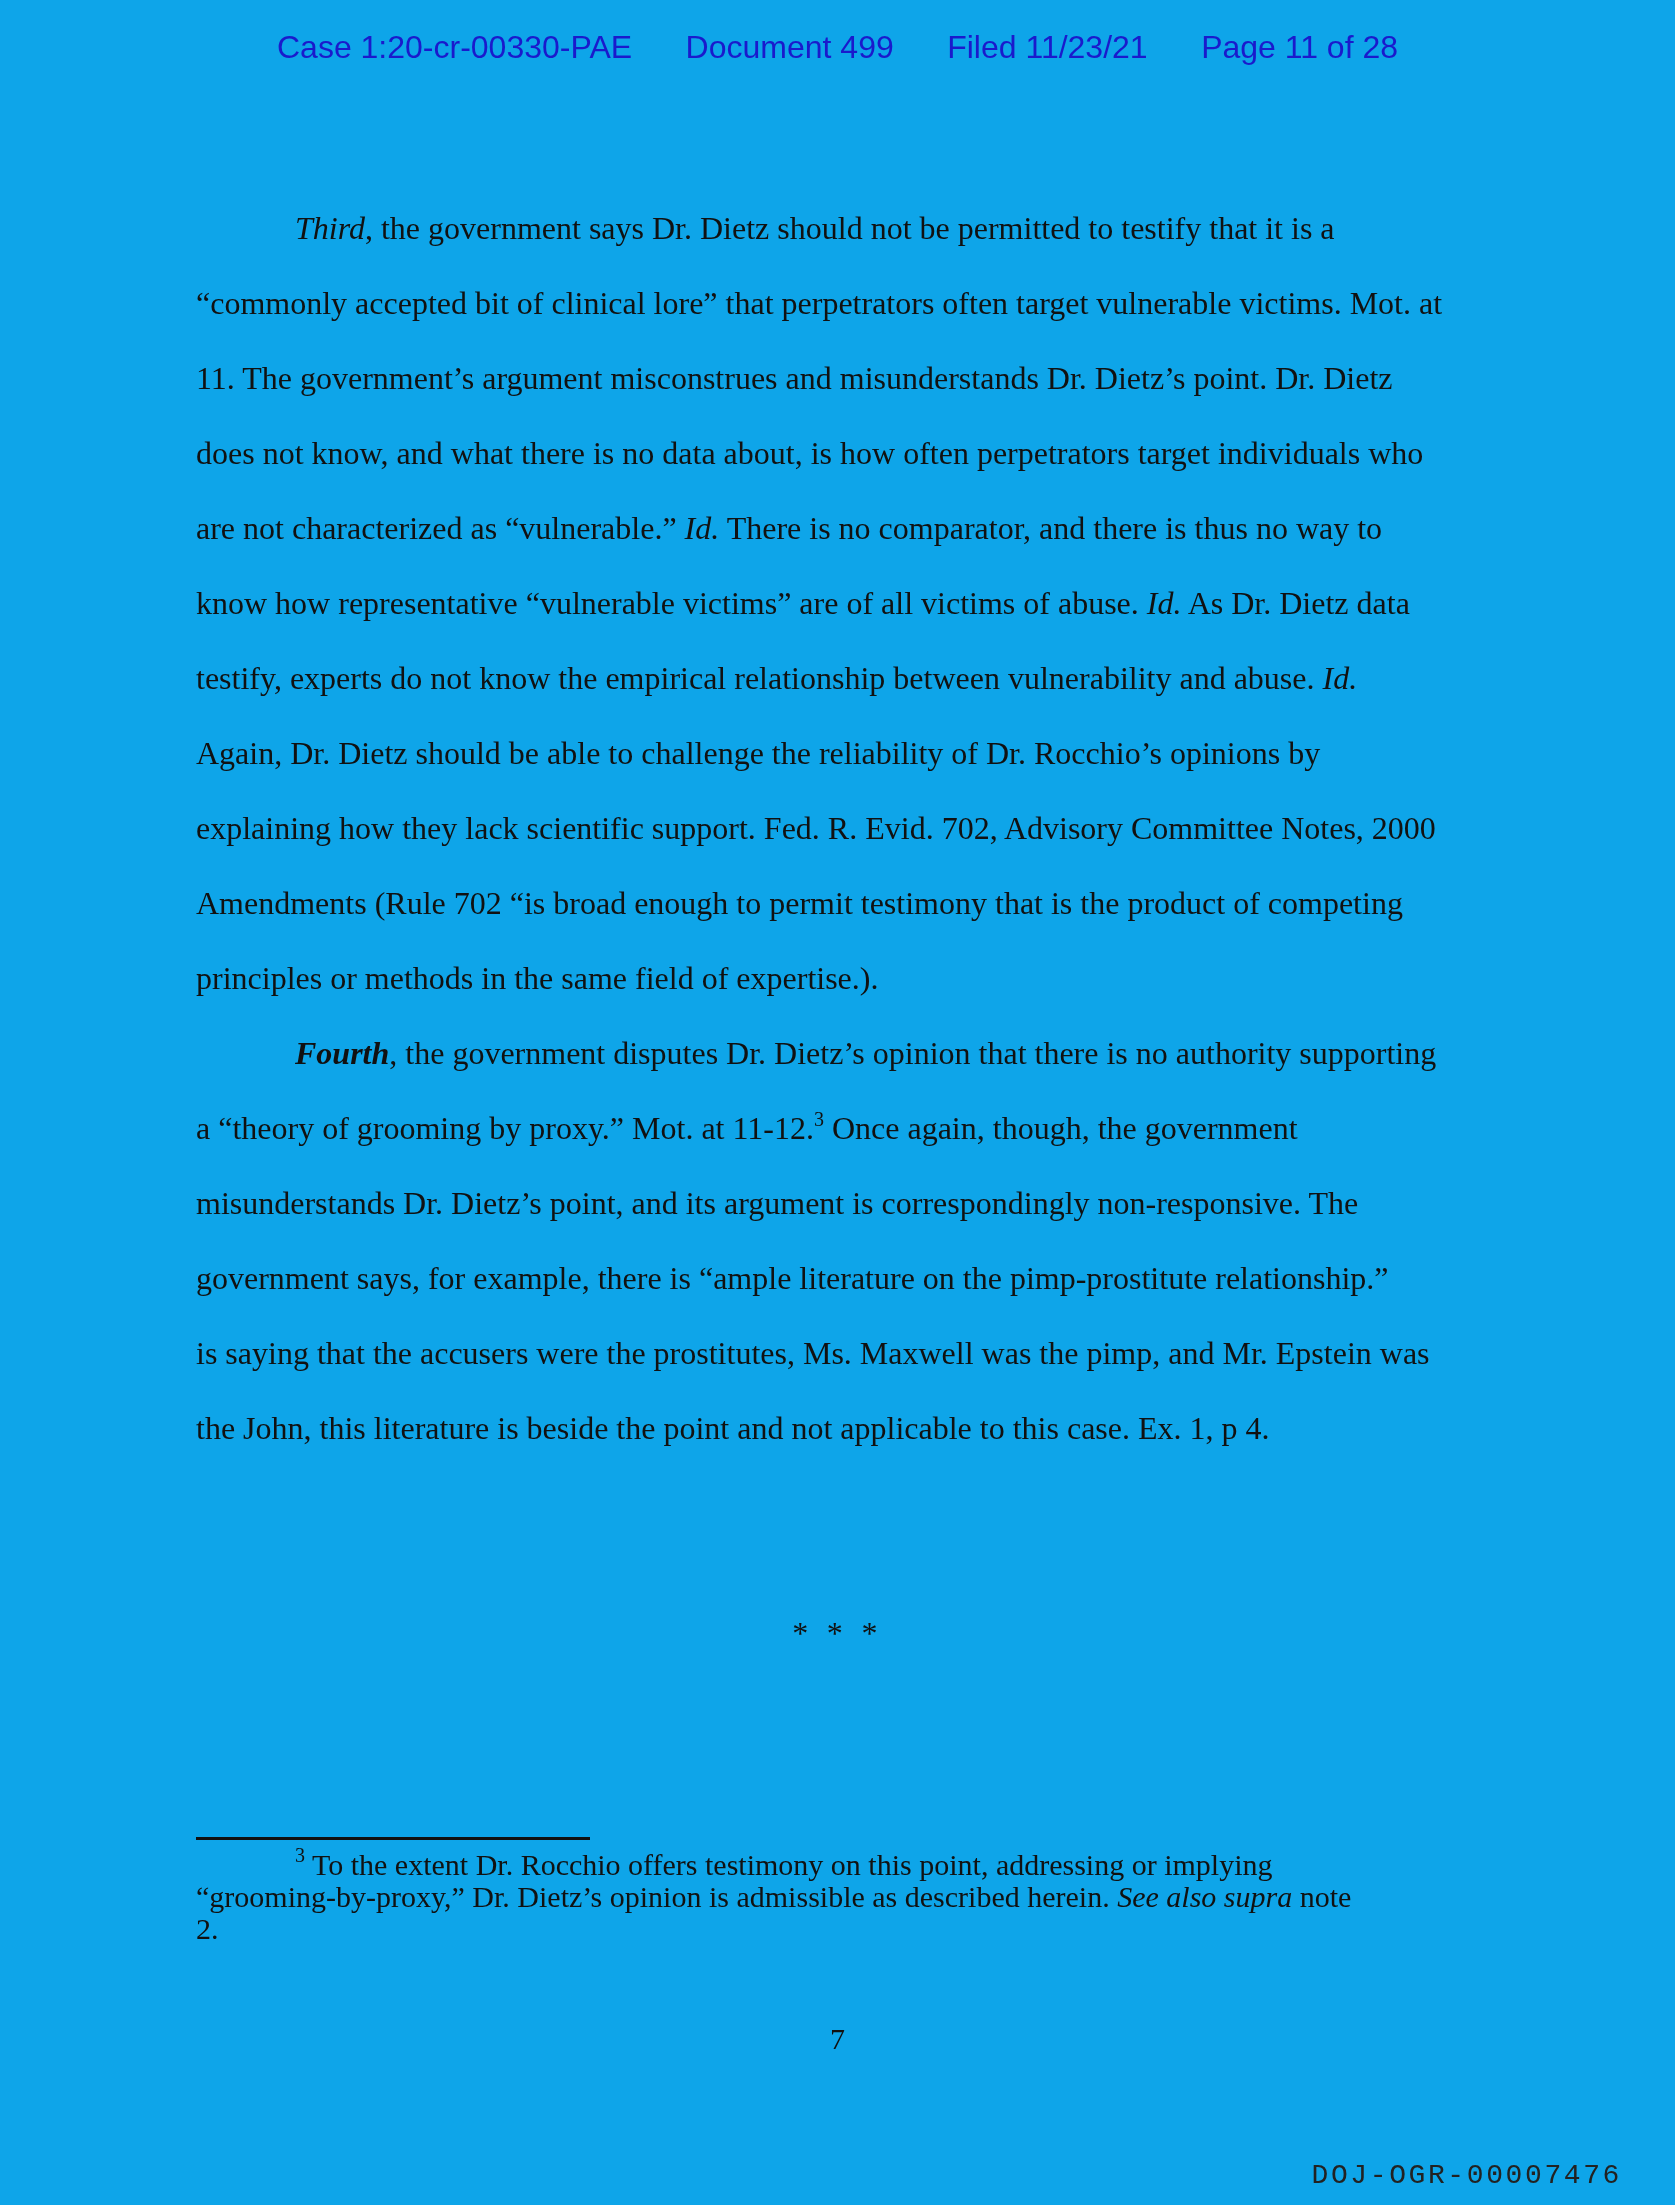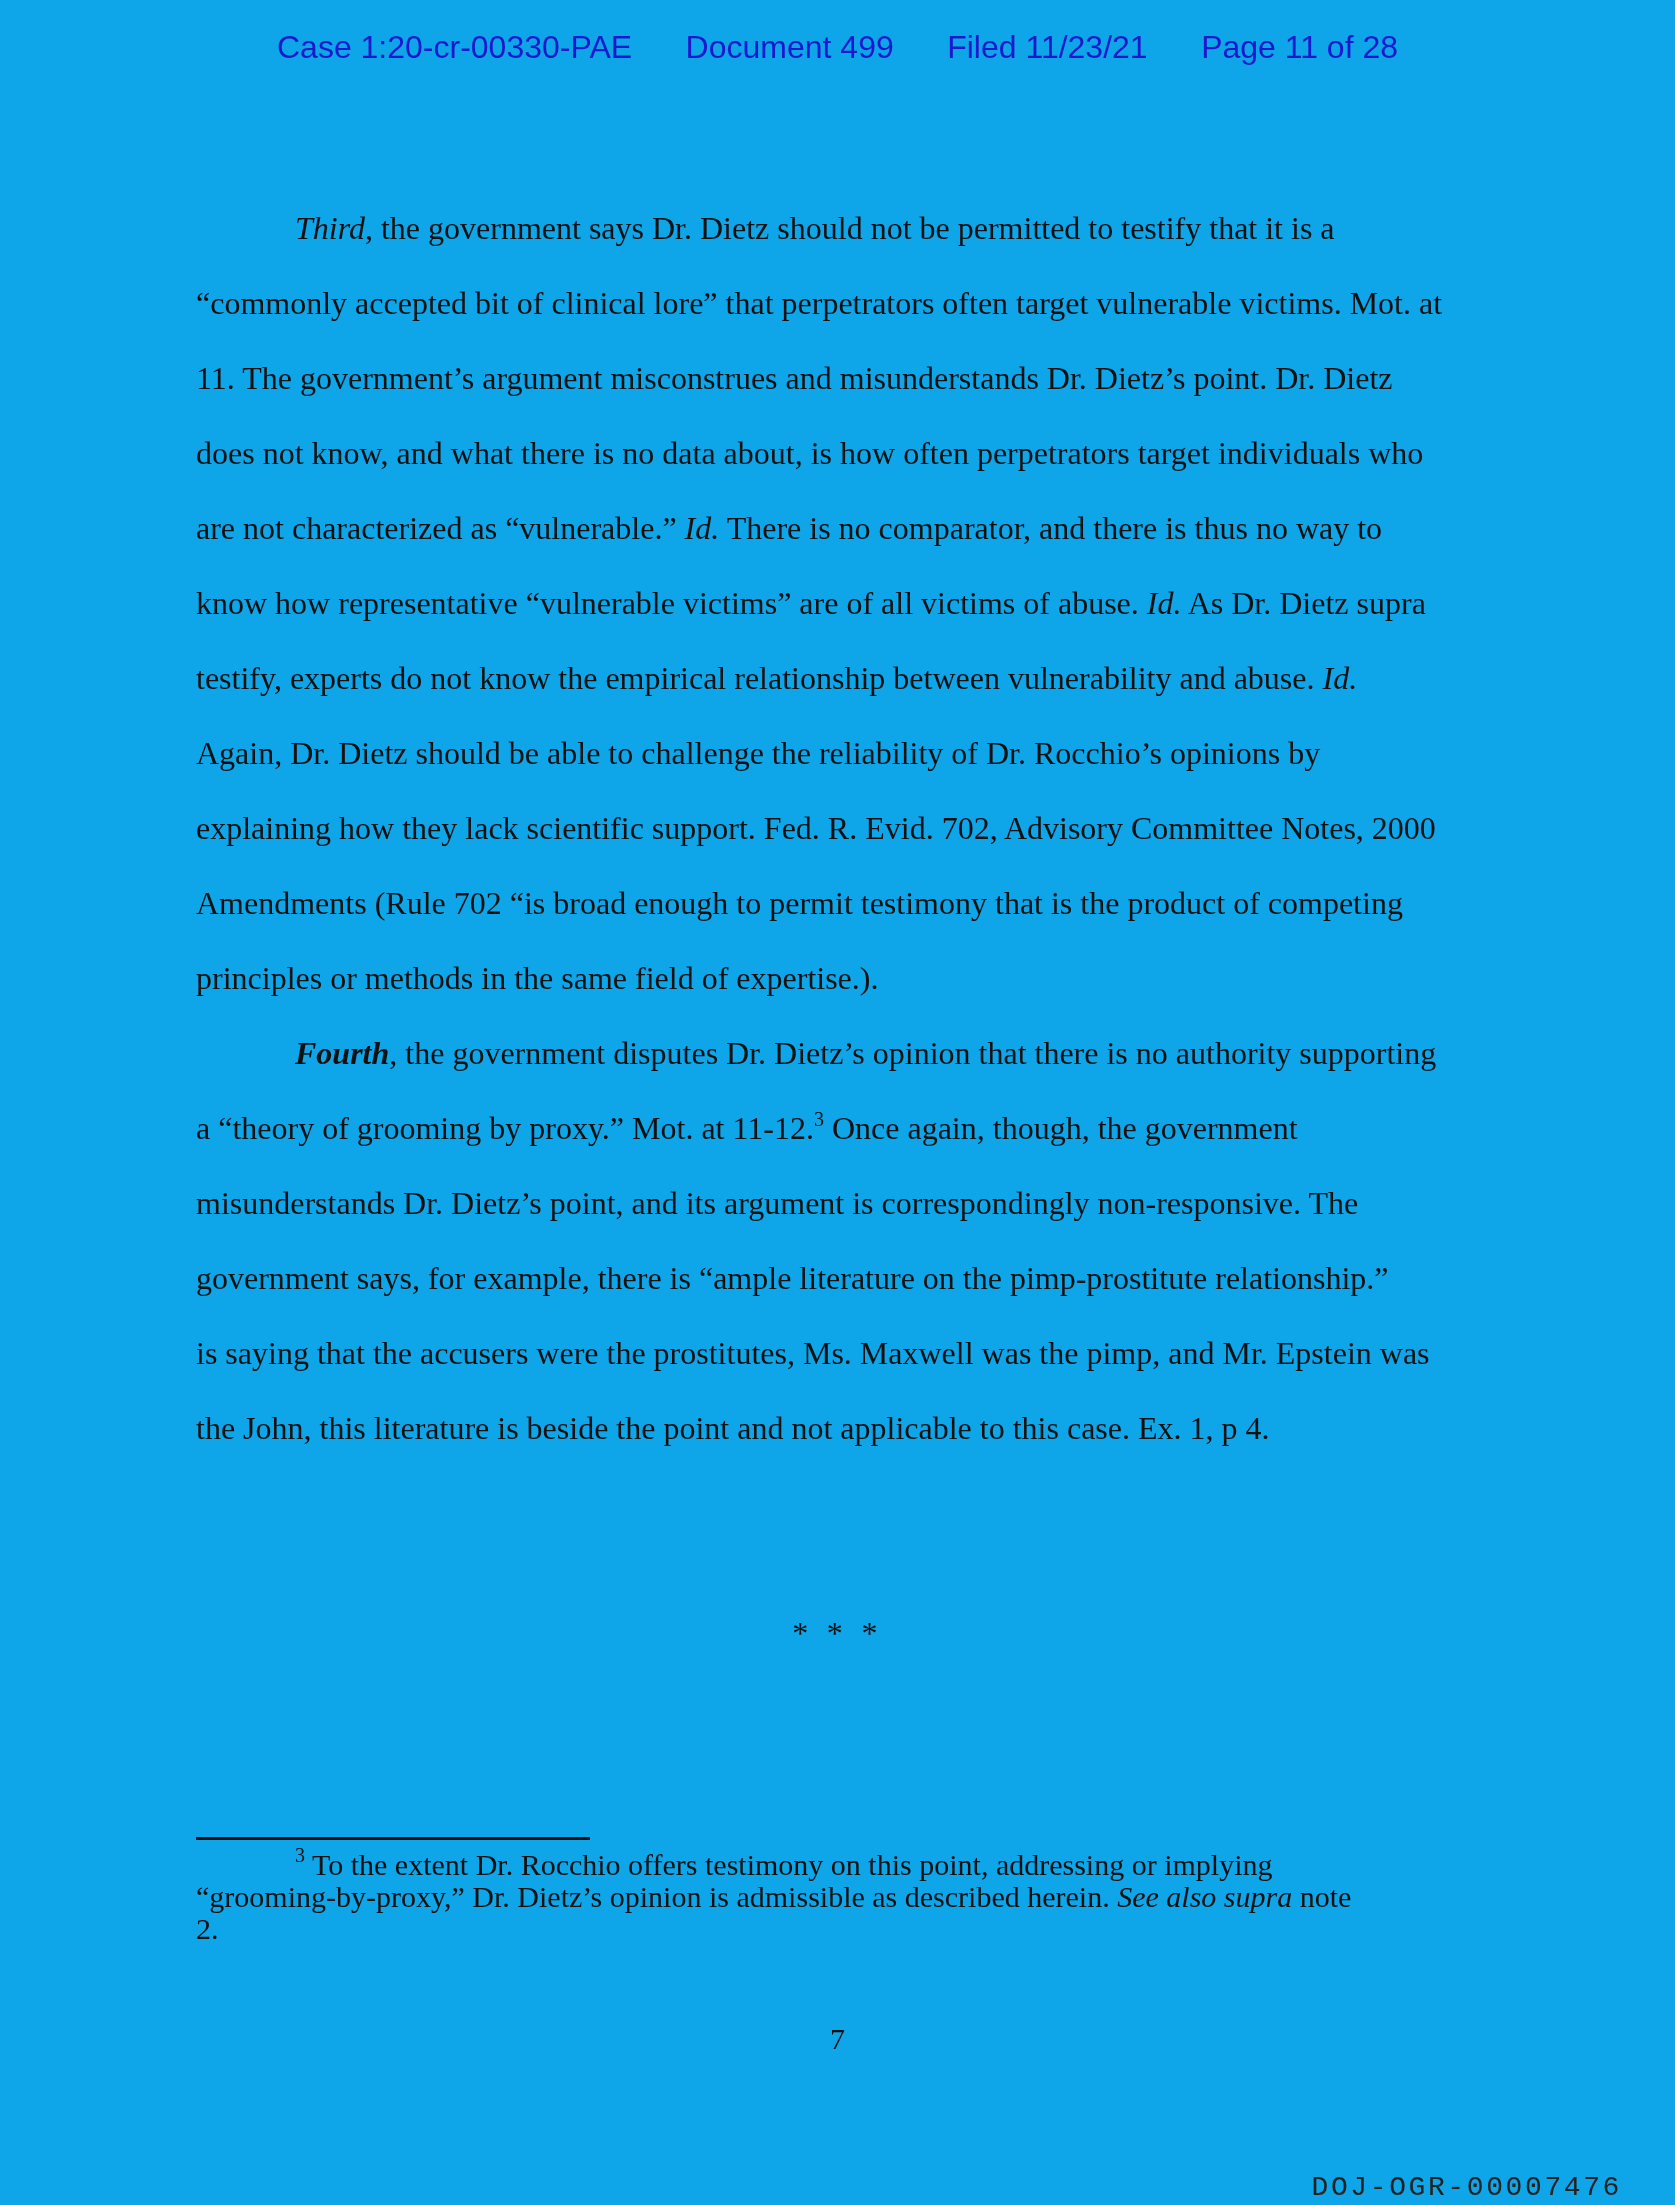--- a/index.html
+++ b/index.html
@@ -28,21 +28,21 @@
     position: absolute; left: 196px; top: 1849px; width: 1281px;
     font-family: "Liberation Serif", serif; font-size: 30px; color: #111; line-height: 32px;
   }
   .footnote .line { white-space: nowrap; }
   .pagenum {
     position: absolute; top: 2022px; left: 0; width: 1675px; text-align: center;
     font-family: "Liberation Serif", serif; font-size: 30px; color: #111;
   }
   .bates {
     position: absolute; top: 2160px; right: 53px;
-    font-family: "Liberation Mono", monospace; font-size: 28px; color: #222; letter-spacing: 2.6px; margin-top: 12px;
+    font-family: "Liberation Mono", monospace; font-size: 28px; color: #222; letter-spacing: 2.6px;
   }
 </style>
 </head>
 <body>
 
 <div class="page">
 
   <div class="header">
     <span>Case 1:20-cr-00330-PAE</span>
     <span>Document 499</span>
@@ -50,21 +50,21 @@
     <span>Page 11 of 28</span>
   </div>
 
   <div class="body">
     <div>
       <span class="line indent"><em class="lead" style="font-weight:normal;font-style:italic;">Third</em><span>, the government says Dr. Dietz should not be permitted to testify that it is a</span></span>
       <span class="line">“commonly accepted bit of clinical lore” that perpetrators often target vulnerable victims. Mot. at</span>
       <span class="line">11. The government’s argument misconstrues and misunderstands Dr. Dietz’s point. Dr. Dietz</span>
       <span class="line">does not know, and what there is no data about, is how often perpetrators target individuals who</span>
       <span class="line"><span>are not characterized as “vulnerable.” </span><em>Id.</em><span> There is no comparator, and there is thus no way to</span></span>
-      <span class="line"><span>know how representative “vulnerable victims” are of all victims of abuse. </span><em>Id.</em><span> As Dr. Dietz supra</span></span>
+      <span class="line"><span>know how representative “vulnerable victims” are of all victims of abuse. </span><em>Id.</em><span> As Dr. Dietz data</span></span>
       <span class="line"><span>testify, experts do not know the empirical relationship between vulnerability and abuse. </span><em>Id.</em></span>
       <span class="line">Again, Dr. Dietz should be able to challenge the reliability of Dr. Rocchio’s opinions by</span>
       <span class="line">explaining how they lack scientific support. Fed. R. Evid. 702, Advisory Committee Notes, 2000</span>
       <span class="line">Amendments (Rule 702 “is broad enough to permit testimony that is the product of competing</span>
       <span class="line">principles or methods in the same field of expertise.).</span>
     </div>
     <div>
       <span class="line indent"><em class="lead" style="font-weight:bold;font-style:italic;">Fourth</em><span>, the government disputes Dr. Dietz’s opinion that there is no authority supporting</span></span>
       <span class="line"><span>a “theory of grooming by proxy.” Mot. at 11-12.</span><sup>3</sup><span> Once again, though, the government</span></span>
       <span class="line">misunderstands Dr. Dietz’s point, and its argument is correspondingly non-responsive. The</span>

